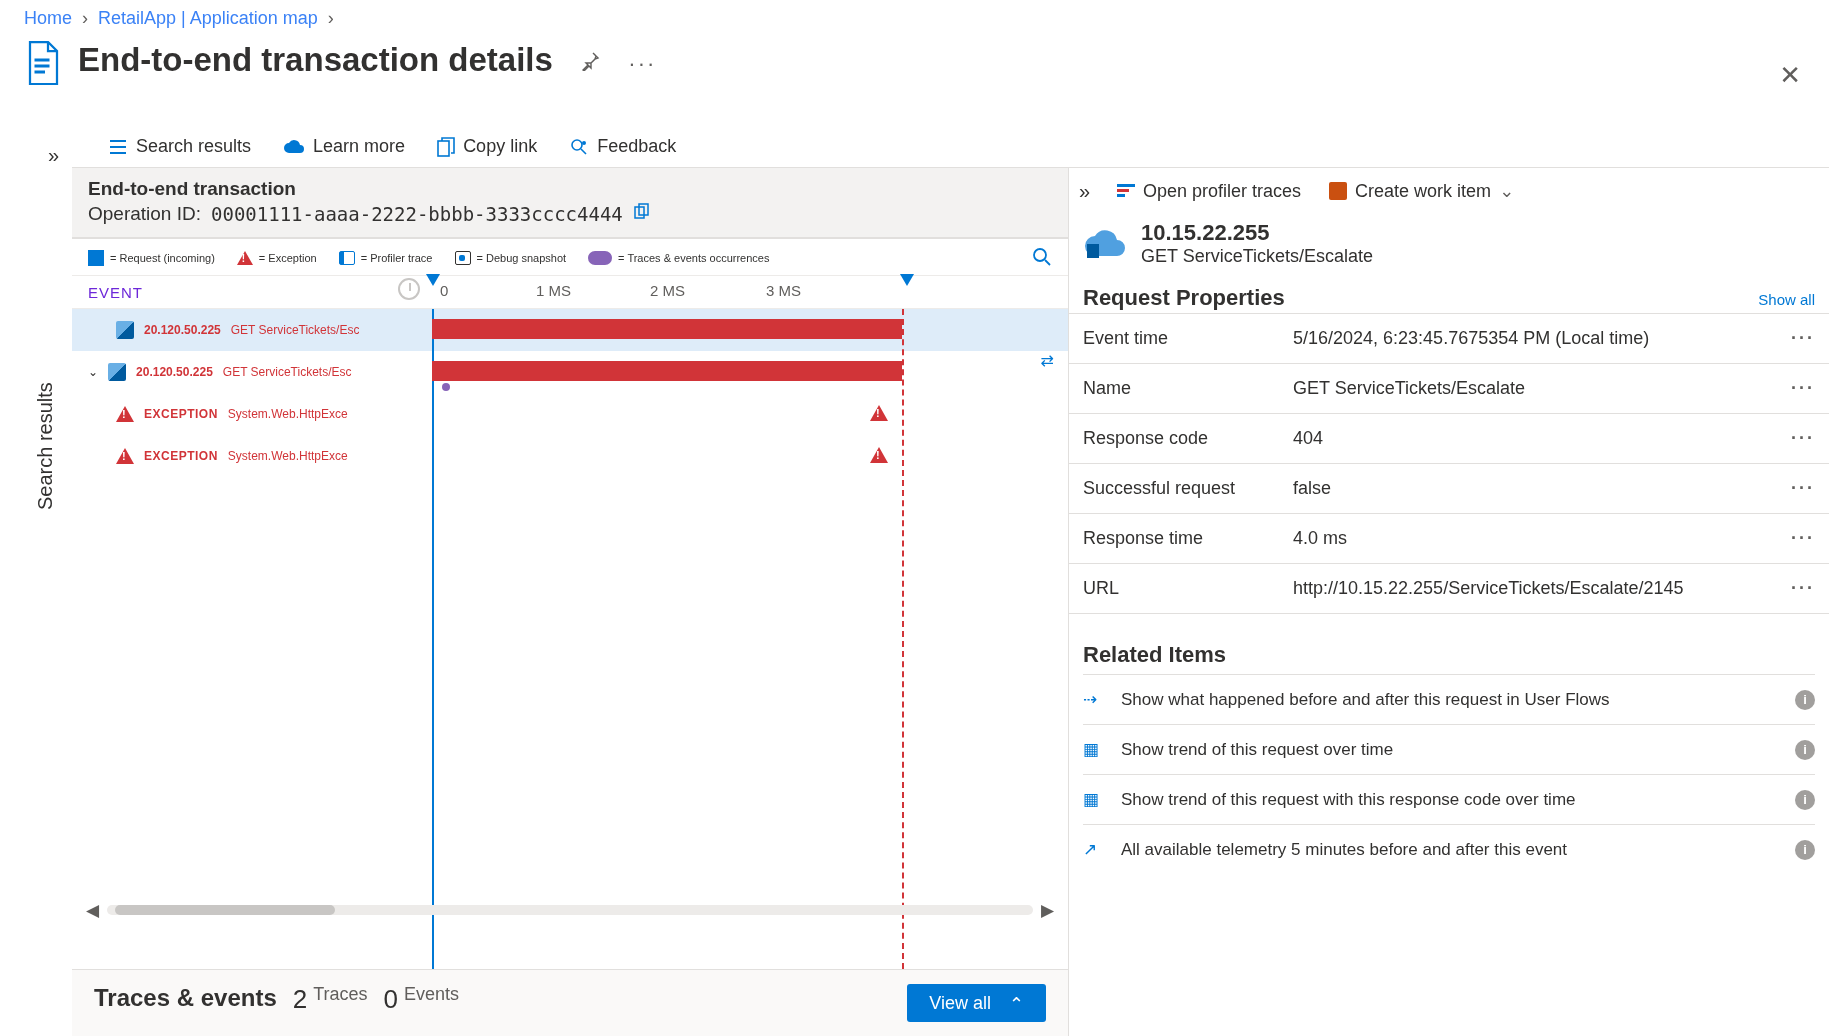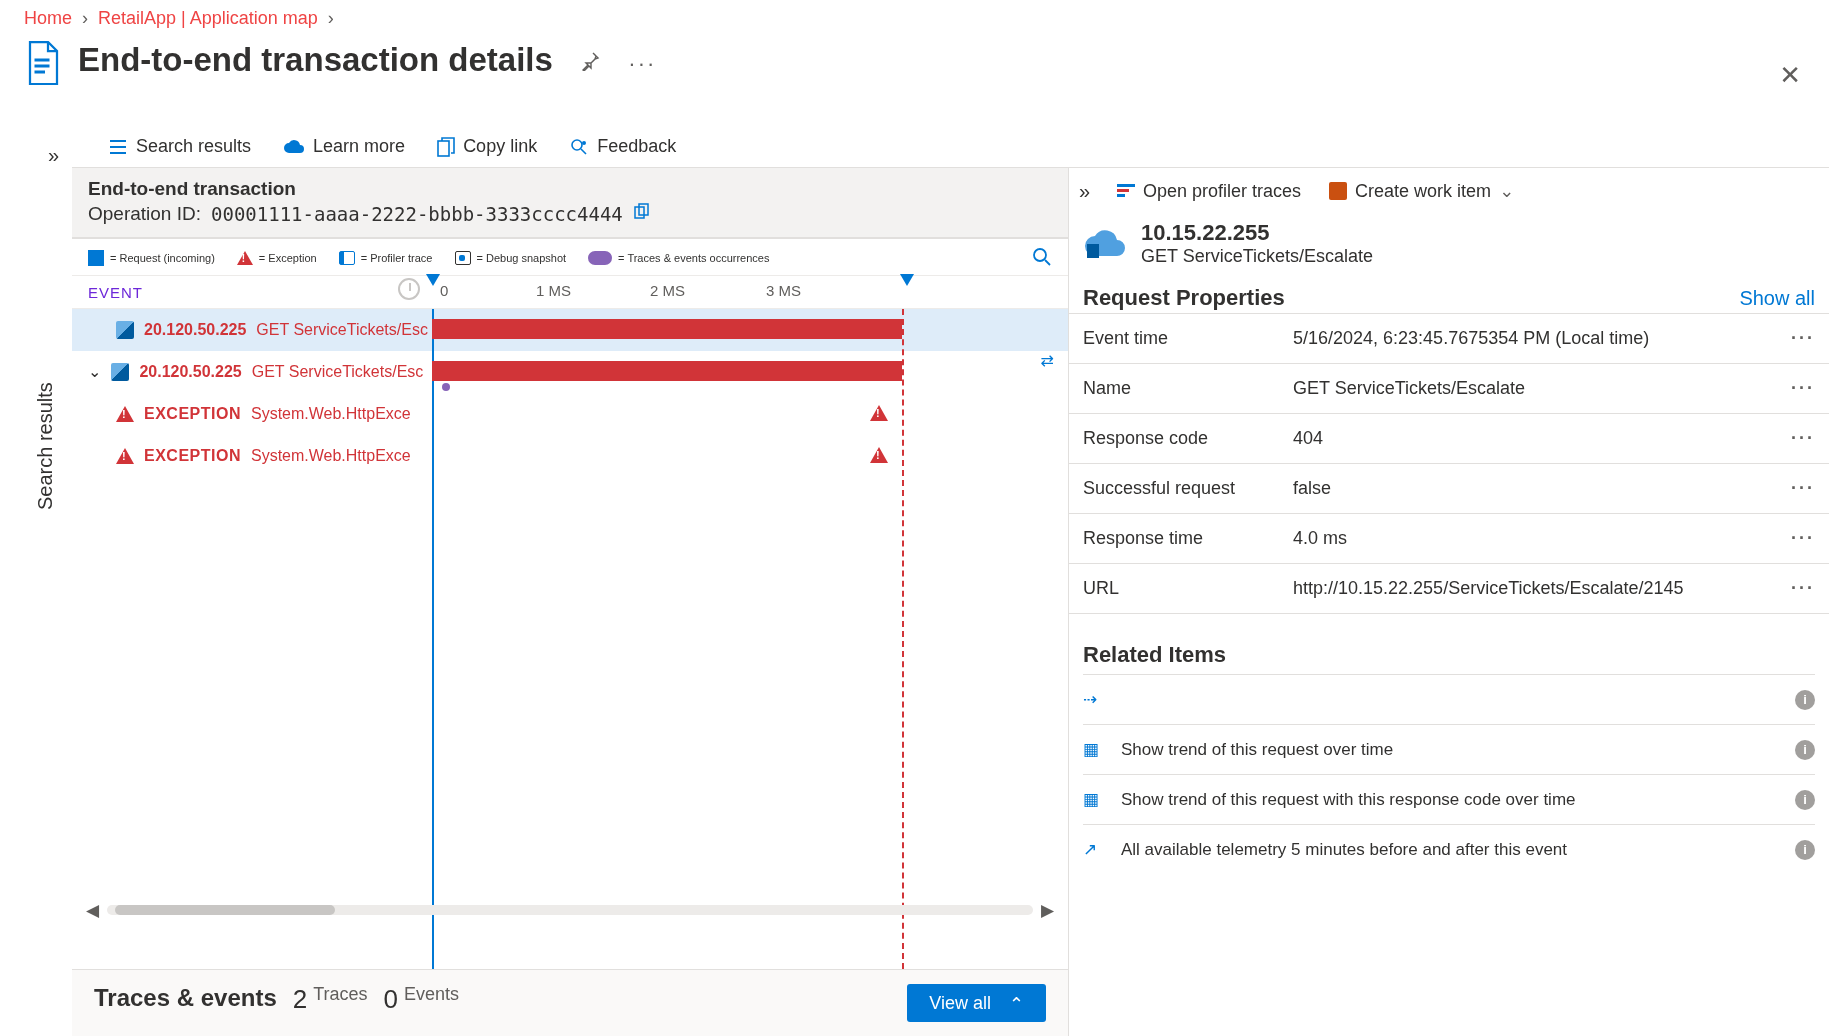--- a/index.html
+++ b/index.html
@@ -1,17 +1,17 @@
 <!DOCTYPE html>
 <html><head>
 <meta charset="utf-8">
 <style>
   * { box-sizing: border-box; margin: 0; padding: 0; }
   html, body { width: 1829px; height: 1036px; font-family: "Segoe UI", Arial, sans-serif; font-size: 17px; color: #323130; background: #fff; overflow: hidden; }
-  a, .link { color: #ef4444; text-decoration: none; cursor: pointer; }
+  a, .link { color: #3b82f6; text-decoration: none; cursor: pointer; }
 
   .breadcrumb { display: flex; align-items: center; gap: 10px; padding: 8px 24px 4px 24px; font-size: 18px; }
   .breadcrumb .sep { color: #605e5c; }
 
   .header { display: flex; align-items: flex-start; padding: 8px 24px 12px 24px; }
   .header .doc-icon { width: 40px; height: 46px; margin-right: 14px; position: relative; }
   .header .doc-icon svg { width: 36px; height: 44px; }
   .header .title-block { flex: 1; }
   .header h1 { font-size: 33px; font-weight: 600; display: inline-block; }
   .header .pin { margin-left: 22px; color: #605e5c; cursor: pointer; }
@@ -53,21 +53,21 @@
   .axis .ev { width:344px; font-weight:400; color:#6d28d9; letter-spacing:1px;}
   .axis .ticks { flex:1; position:relative; height:24px; }
   .axis .ticks .t { position:absolute; top:2px; }
   .axis .clock { position:absolute; left:-34px; top:-2px; width:22px; height:22px; border:2px solid #c8c6c4; border-radius:50%; }
   .axis .clock::after { content:""; position:absolute; left:9px; top:3px; width:2px; height:8px; background:#c8c6c4; }
   .tri-blue { position:absolute; width:0; height:0; border-left:7px solid transparent; border-right:7px solid transparent; border-top:12px solid #0078d4; top:-6px; }
   .vline { position:absolute; top:0; bottom:0; width:2px; background:#0078d4; }
 
   .rows { flex:1; position:relative; background:#fff; overflow:hidden; }
   .row { display:flex; align-items:center; height:42px; border-bottom:1px solid transparent; }
-  .row .left { width:360px; display:flex; align-items:center; padding-left:16px; gap:10px; font-size:16px; }
+  .row .left { width:360px; display:flex; align-items:center; padding-left:16px; gap:10px; font-size:12px; }
   .row .left .ip { color:#d13438; font-weight:700; }
   .row .left .op { color:#d13438; white-space:nowrap; overflow:hidden; text-overflow:clip; }
   .row .bar-area { flex:1; position:relative; height:100%; }
   .bar { position:absolute; top:10px; height:20px; background:#d13438; }
   .purple-dot { position:absolute; width:8px; height:8px; background:#8764b8; border-radius:4px; }
   .row.sel { background:#deecf9; }
   .chev-d { cursor:pointer; color:#323130; }
   .srv-ico { display:inline-block; width:18px; height:18px; background:linear-gradient(135deg,#69afe5 0 50%, #005a9e 50%); border-radius:2px; }
   .ex-label { color:#d13438; font-weight:700; letter-spacing:0.5px;}
   .ex-tri { width:0; height:0; border-left:9px solid transparent; border-right:9px solid transparent; border-bottom:16px solid #d13438; position:relative; }
@@ -101,21 +101,21 @@
   .prof-lines span:nth-child(3){width:8px; background:#0078d4;}
 
   .obj { display:flex; align-items:center; gap:14px; padding:4px 14px 8px 14px;}
   .obj .cloud { width:44px; height:36px; position:relative;}
   .obj .cloud svg{width:44px; height:36px;}
   .obj .txt .ip2 { font-size:22px; font-weight:700; }
   .obj .txt .sub2 { font-size:18px; }
 
   .sect { padding:10px 14px 2px 14px; display:flex; align-items:baseline;}
   .sect h2 { font-size:22px; font-weight:600; }
-  .sect .showall { margin-left:auto; color:#0078d4; font-size:20px; cursor:pointer;}
+  .sect .showall { margin-left:auto; color:#0078d4; font-size:15px; cursor:pointer;}
   .kv { border-bottom:1px solid #e1dfdd; }
   .kv .r { display:flex; align-items:center; padding:14px 14px; border-top:1px solid #e1dfdd; font-size:18px;}
   .kv .r .k { width:210px; }
   .kv .r .v { flex:1; }
   .kv .r .dots { color:#605e5c; cursor:pointer; letter-spacing:2px; font-weight:bold;}
 
   .rel { padding:4px 14px; }
   .rel .ritem { display:flex; align-items:center; padding:14px 0; border-top:1px solid #e1dfdd; gap:18px; cursor:pointer;}
   .rel .ritem:first-child { border-top:1px solid #e1dfdd;}
   .rel .ritem .ri { width:20px; color:#0078d4; }
@@ -391,20 +391,21 @@
             <span class="dots">···</span>
           </div>
       </div>
 
       <div class="sect" style="margin-top:18px;">
           <h2>Related Items</h2>
         </div>
       <div class="rel">
         <div class="ritem">
             <span class="ri">⇢</span>
+            <span>Show what happened before and after this request in User Flows</span>
             <span class="info">i</span>
           </div>
         <div class="ritem">
             <span class="ri">▦</span>
             <span>Show trend of this request over time</span>
             <span class="info">i</span>
           </div>
         <div class="ritem">
             <span class="ri">▦</span>
             <span>Show trend of this request with this response code over time</span>

